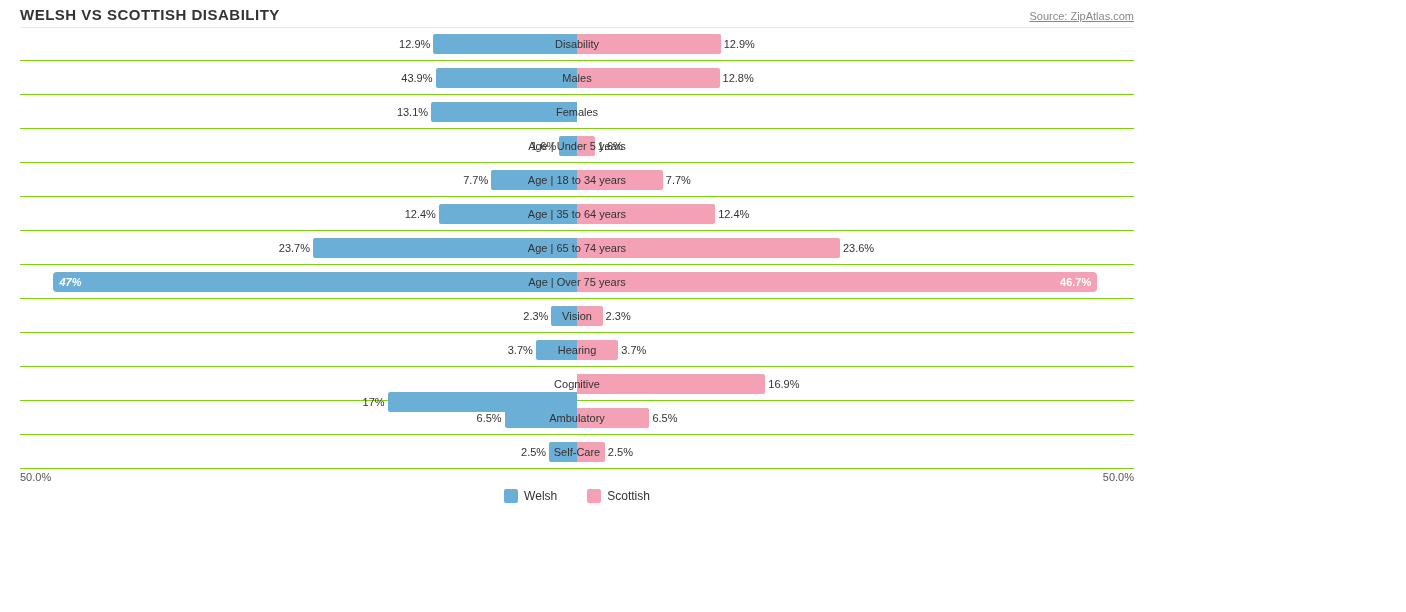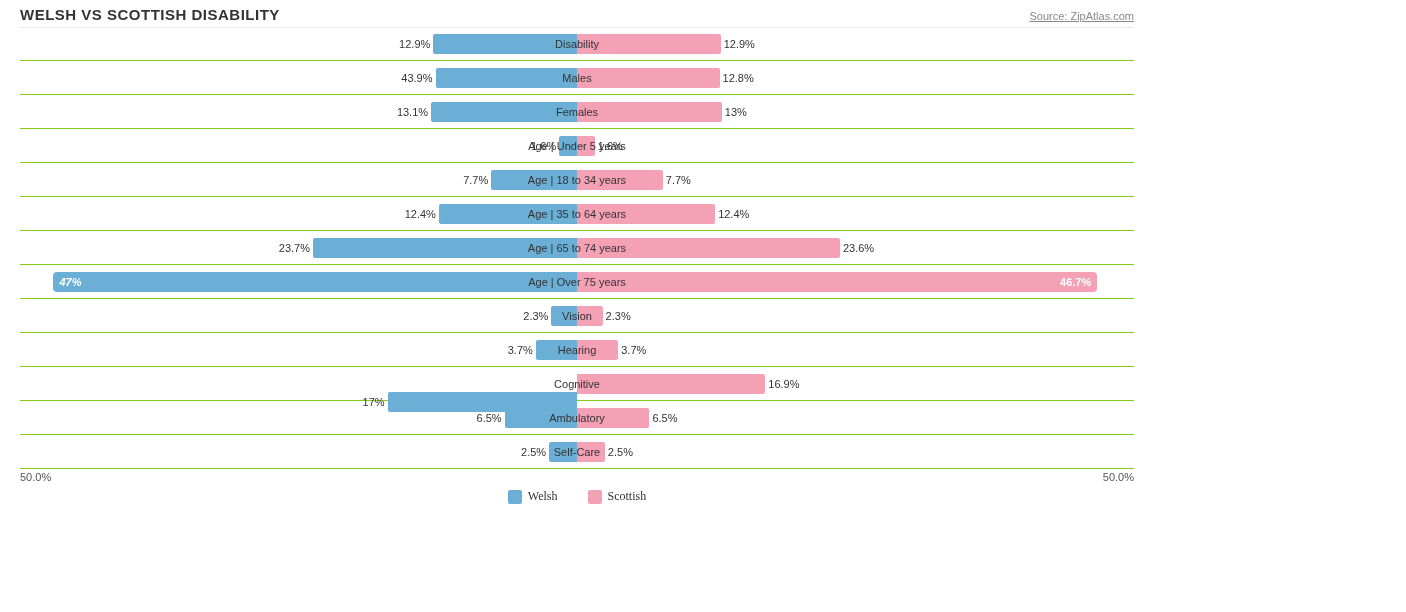--- a/index.html
+++ b/index.html
@@ -118,21 +118,20 @@
       font-weight: bold;
     }
     .legend {
       display: flex;
       justify-content: center;
       align-items: flex-start;
       gap: 30px;
       margin-top: 6px;
       font-size: 12px;
       color: #333;
-      font-family: Liberation Serif, serif;
     }
     .legend-item {
       display: flex;
       align-items: center;
       gap: 6px;
     }
     .legend-box {
       width: 14px;
       height: 14px;
       border-radius: 2px;
@@ -188,25 +187,20 @@
         </div>
       </div>
     </div>
         <div class="bar-row">
       <div class="left-section">
         <div class="blue-bar" style="width: 26.200000000000003%; ">
           <span class="left-value" style="left: auto; right: calc(100% + 3px); color: rgb(51, 51, 51);">13.1%</span>
         </div>
       </div>
       <div class="label-center">Females</div>
-      <div class="right-section">
-        <div class="pink-bar" style="width: 26%; ">
-          <span class="right-value" style="right: auto; left: calc(100% + 3px); color: rgb(51, 51, 51);">13%</span>
-        </div>
-      </div>
     </div>
         <div class="bar-row">
       <div class="left-section">
         <div class="blue-bar" style="width: 3.2%; ">
           <span class="left-value" style="left: auto; right: calc(100% + 3px); color: rgb(51, 51, 51);">1.6%</span>
         </div>
       </div>
       <div class="label-center">Age | Under 5 years</div>
       <div class="right-section">
         <div class="pink-bar" style="width: 3.2%; ">

